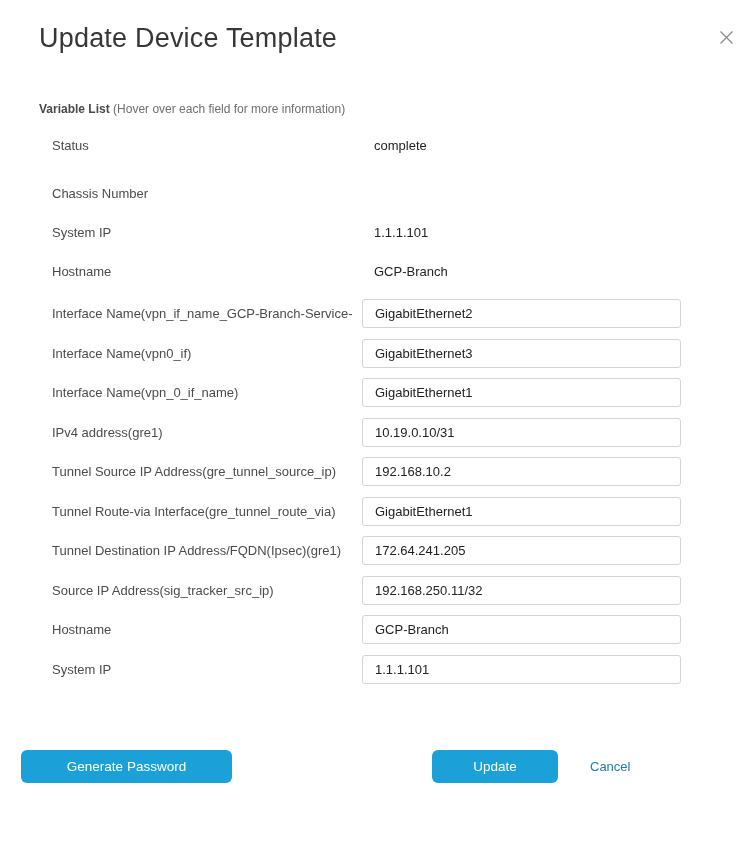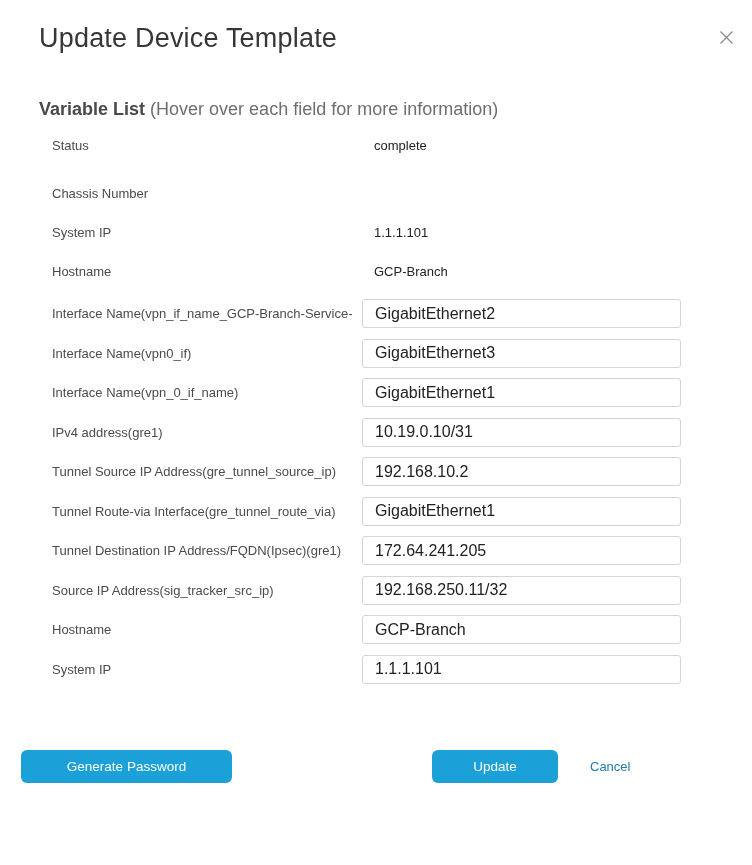--- a/index.html
+++ b/index.html
@@ -23,21 +23,21 @@
     margin: 23px 0 0 39px;
     font-size: 27px;
     font-weight: 400;
     letter-spacing: 0.2px;
     color: #373737;
     line-height: 31px;
   }
 
   .section-heading {
     margin: 48px 0 0 39px;
-    font-size: 18px;
+    font-size: 12px;
     line-height: 15px;
     color: #6e6e6e;
   }
   .section-heading .heading-strong { font-weight: bold; color: #4a4a4a; }
 
   .rows { margin: 14px 0 0 0; }
   .row {
     display: flex;
     align-items: center;
     height: 29px;
@@ -63,21 +63,21 @@
   .input-rows { margin-top: 13px; }
   .input-rows .row { margin-bottom: 10.5px; }
   .field-input {
     width: 319px;
     height: 29px;
     border: 1px solid #d2d5d8;
     border-radius: 3px;
     background: #fff;
     padding: 0 12px;
     font-family: "Liberation Sans", "DejaVu Sans", sans-serif;
-    font-size: 16px;
+    font-size: 13px;
     color: #222;
     outline: none;
   }
 
   .footer {
     position: relative;
     height: 34px;
     margin-top: 66px;
   }
   .btn {

